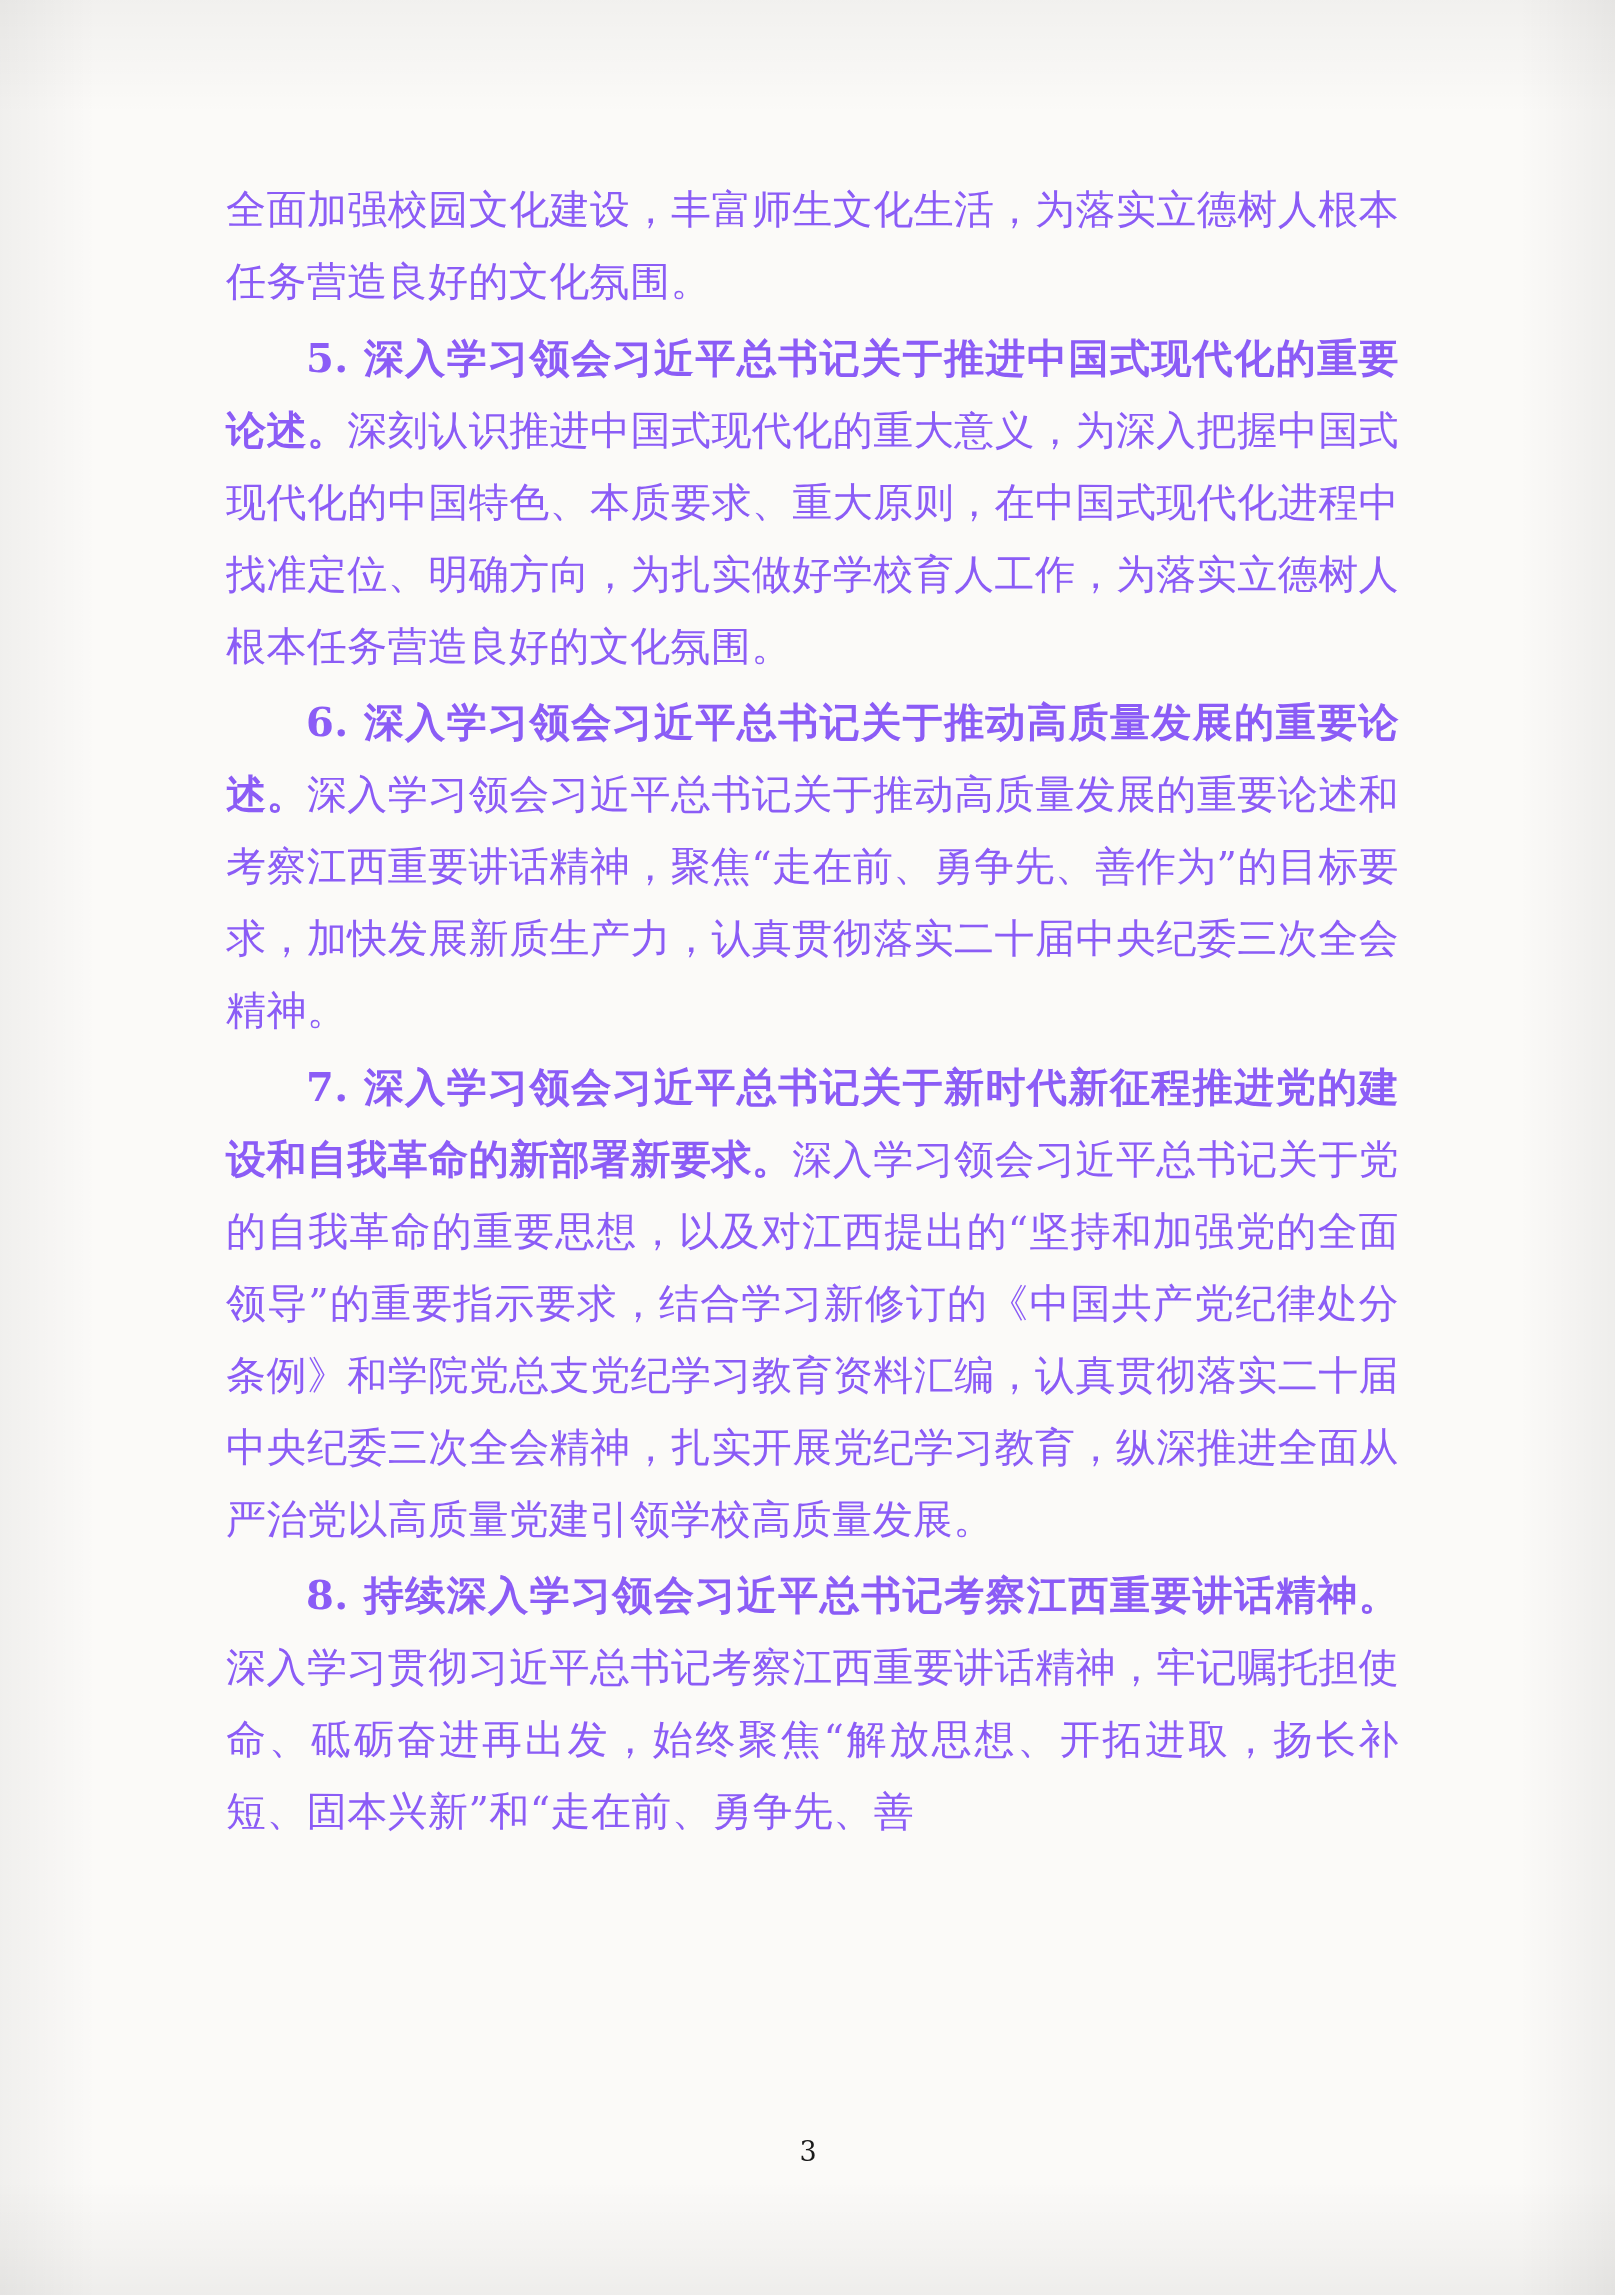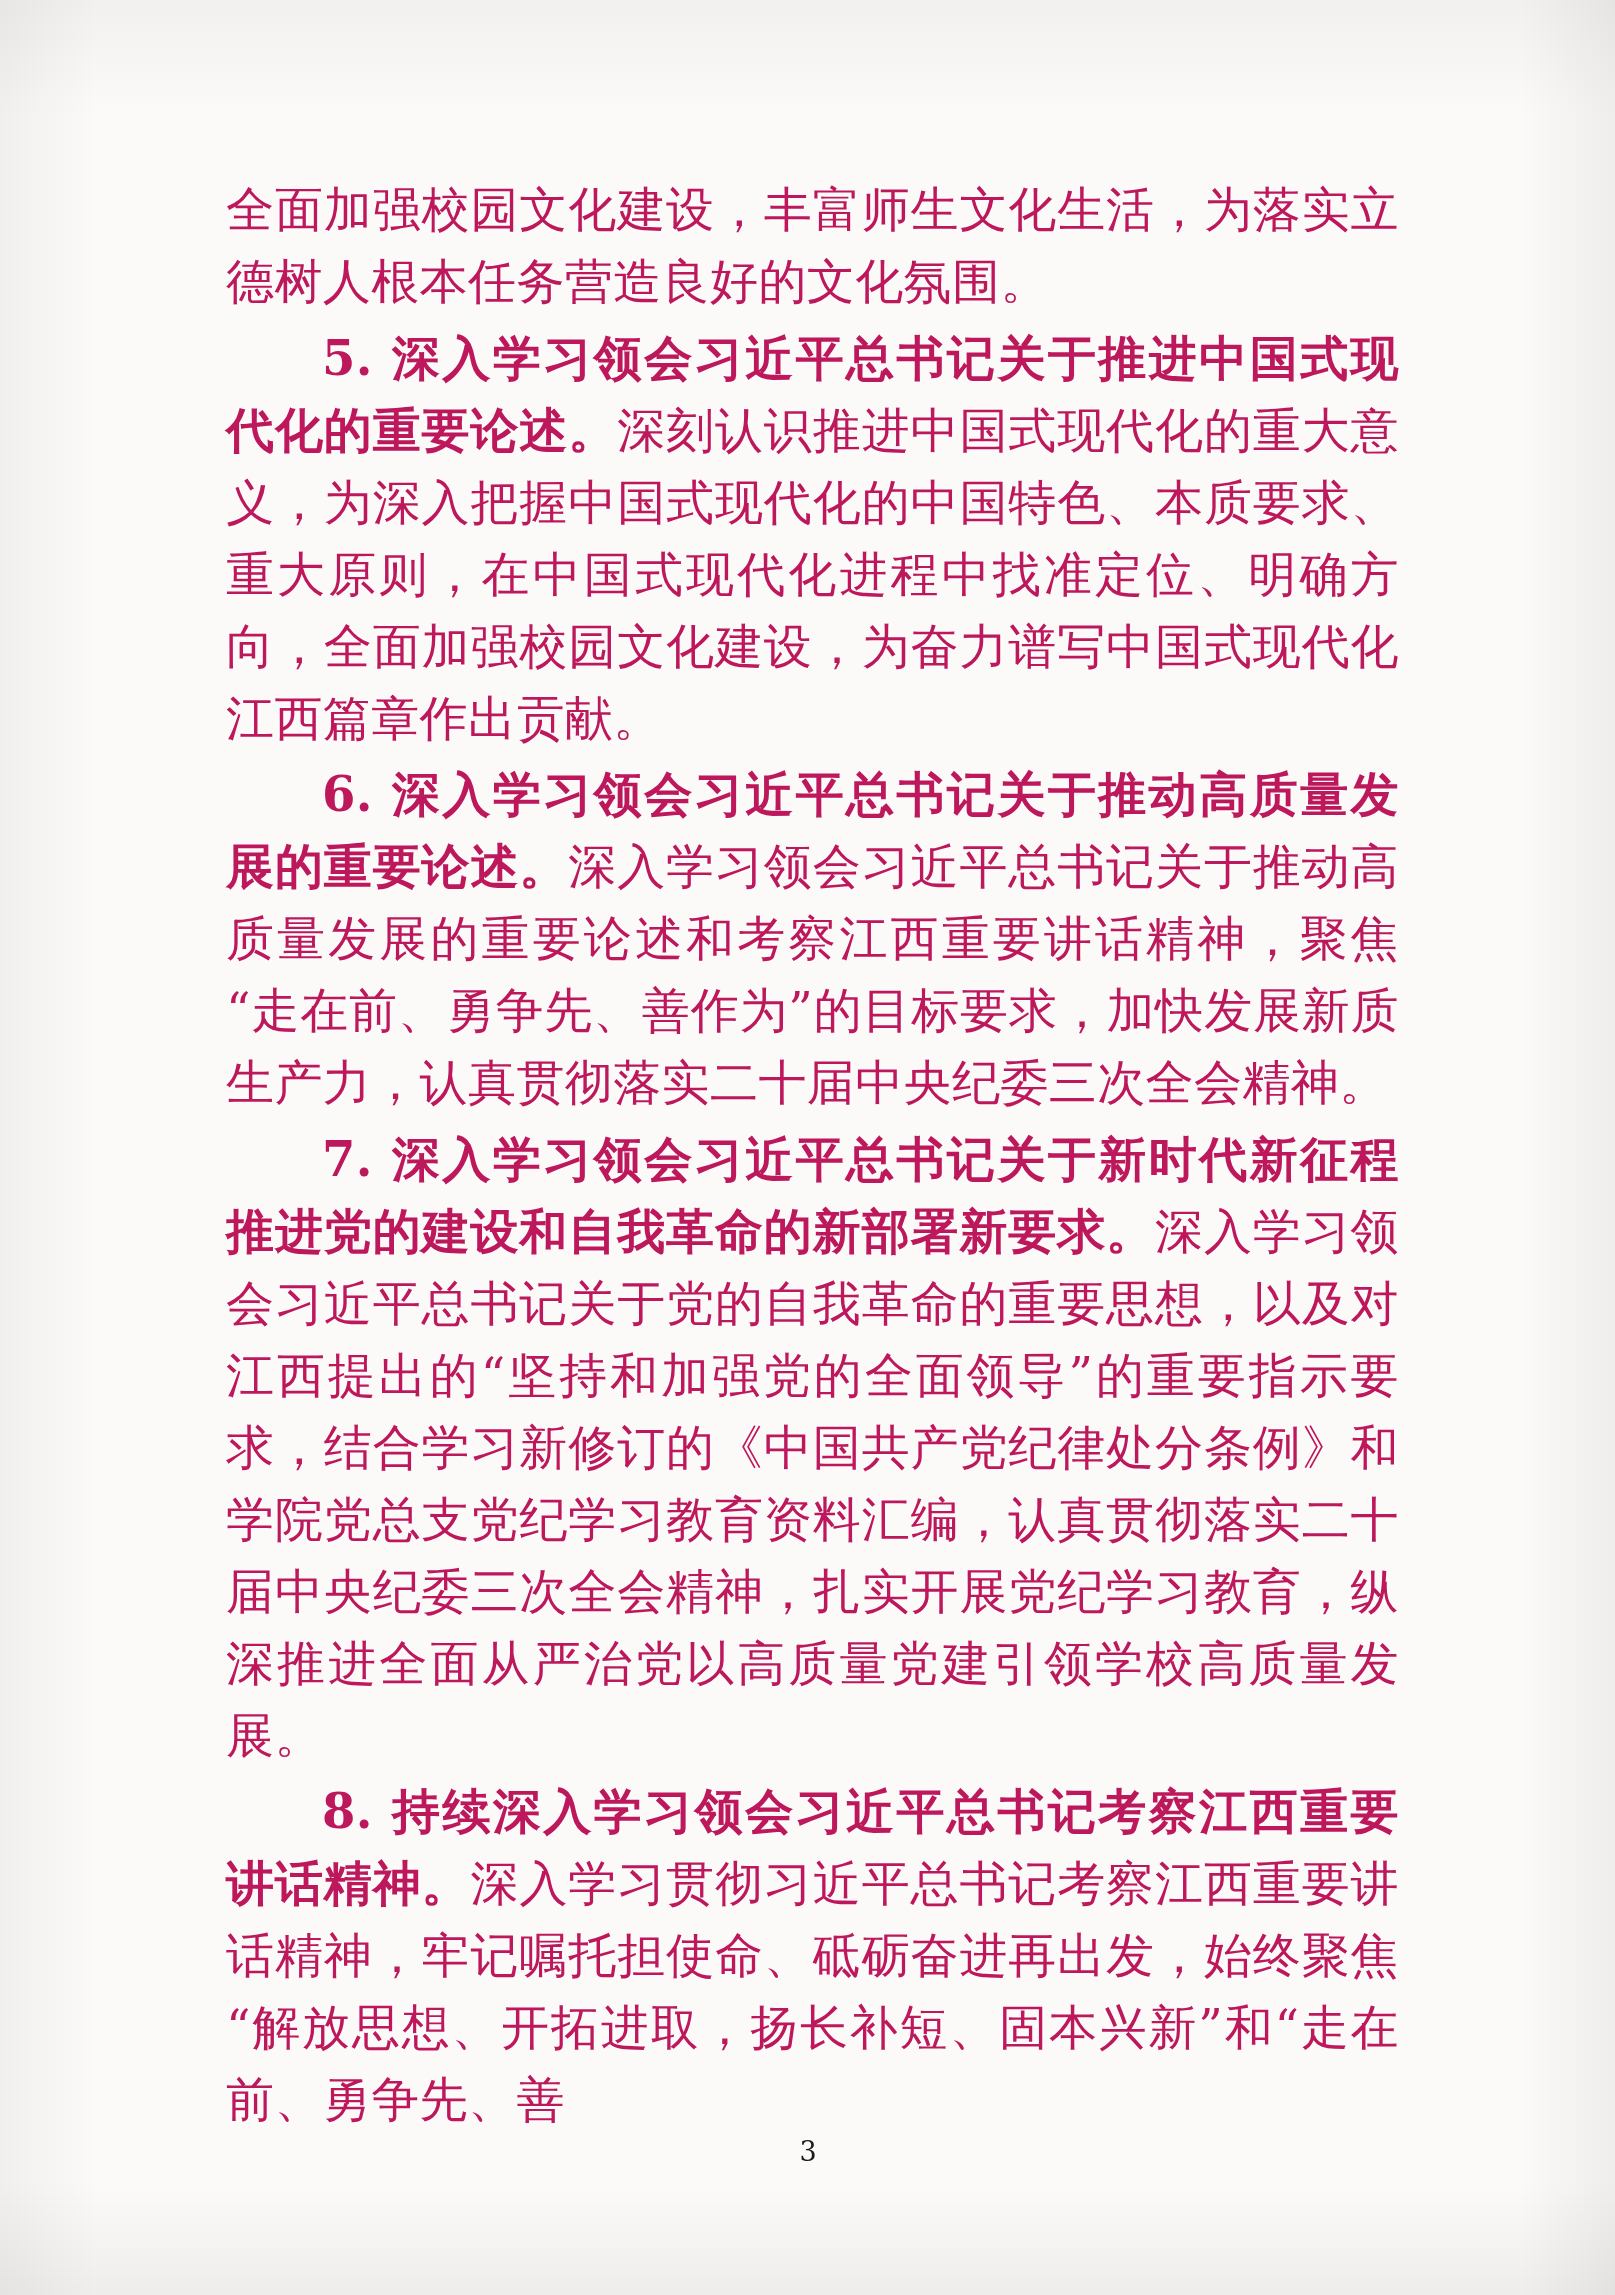--- a/index.html
+++ b/index.html
@@ -30,23 +30,23 @@
       linear-gradient(to bottom, rgba(0,0,0,0.04), rgba(0,0,0,0) 5%, rgba(0,0,0,0) 95%, rgba(0,0,0,0.05));
   }
   .content {
     position: absolute;
     left: 226px;
     top: 173px;
     width: 1173px;
   }
   p.para {
     margin: 0 0 4.5px 0;
-    font-size: 48px;
+    font-size: 40px;
     line-height: 72px;
-    color: #be185d;
+    color: #8b5cf6;
     text-align: justify;
     text-justify: inter-ideograph;
     letter-spacing: 0.4px;
     font-family: "DejaVu Serif", "Liberation Serif", serif;
   }
   p.indent {
     text-indent: 2em;
   }
   .lead {
     font-weight: bold;
@@ -66,21 +66,21 @@
 <body>
 
 <div class="page">
   <div class="content">
 
     <p class="para">
       <span class="lead"></span><span>全面加强校园文化建设，丰富师生文化生活，为落实立德树人根本任务营造良好的文化氛围。</span>
     </p>
 
     <p class="para indent">
-      <span class="lead">5. 深入学习领会习近平总书记关于推进中国式现代化的重要论述。</span><span>深刻认识推进中国式现代化的重大意义，为深入把握中国式现代化的中国特色、本质要求、重大原则，在中国式现代化进程中找准定位、明确方向，全面加强校园文化建设，为奋力谱写中国式现代化江西篇章作出贡献。</span>
+      <span class="lead">5. 深入学习领会习近平总书记关于推进中国式现代化的重要论述。</span><span>深刻认识推进中国式现代化的重大意义，为深入把握中国式现代化的中国特色、本质要求、重大原则，在中国式现代化进程中找准定位、明确方向，为扎实做好学校育人工作，为落实立德树人根本任务营造良好的文化氛围。</span>
     </p>
 
     <p class="para indent">
       <span class="lead">6. 深入学习领会习近平总书记关于推动高质量发展的重要论述。</span><span>深入学习领会习近平总书记关于推动高质量发展的重要论述和考察江西重要讲话精神，聚焦“走在前、勇争先、善作为”的目标要求，加快发展新质生产力，认真贯彻落实二十届中央纪委三次全会精神。</span>
     </p>
 
     <p class="para indent">
       <span class="lead">7. 深入学习领会习近平总书记关于新时代新征程推进党的建设和自我革命的新部署新要求。</span><span>深入学习领会习近平总书记关于党的自我革命的重要思想，以及对江西提出的“坚持和加强党的全面领导”的重要指示要求，结合学习新修订的《中国共产党纪律处分条例》和学院党总支党纪学习教育资料汇编，认真贯彻落实二十届中央纪委三次全会精神，扎实开展党纪学习教育，纵深推进全面从严治党以高质量党建引领学校高质量发展。</span>
     </p>
 

